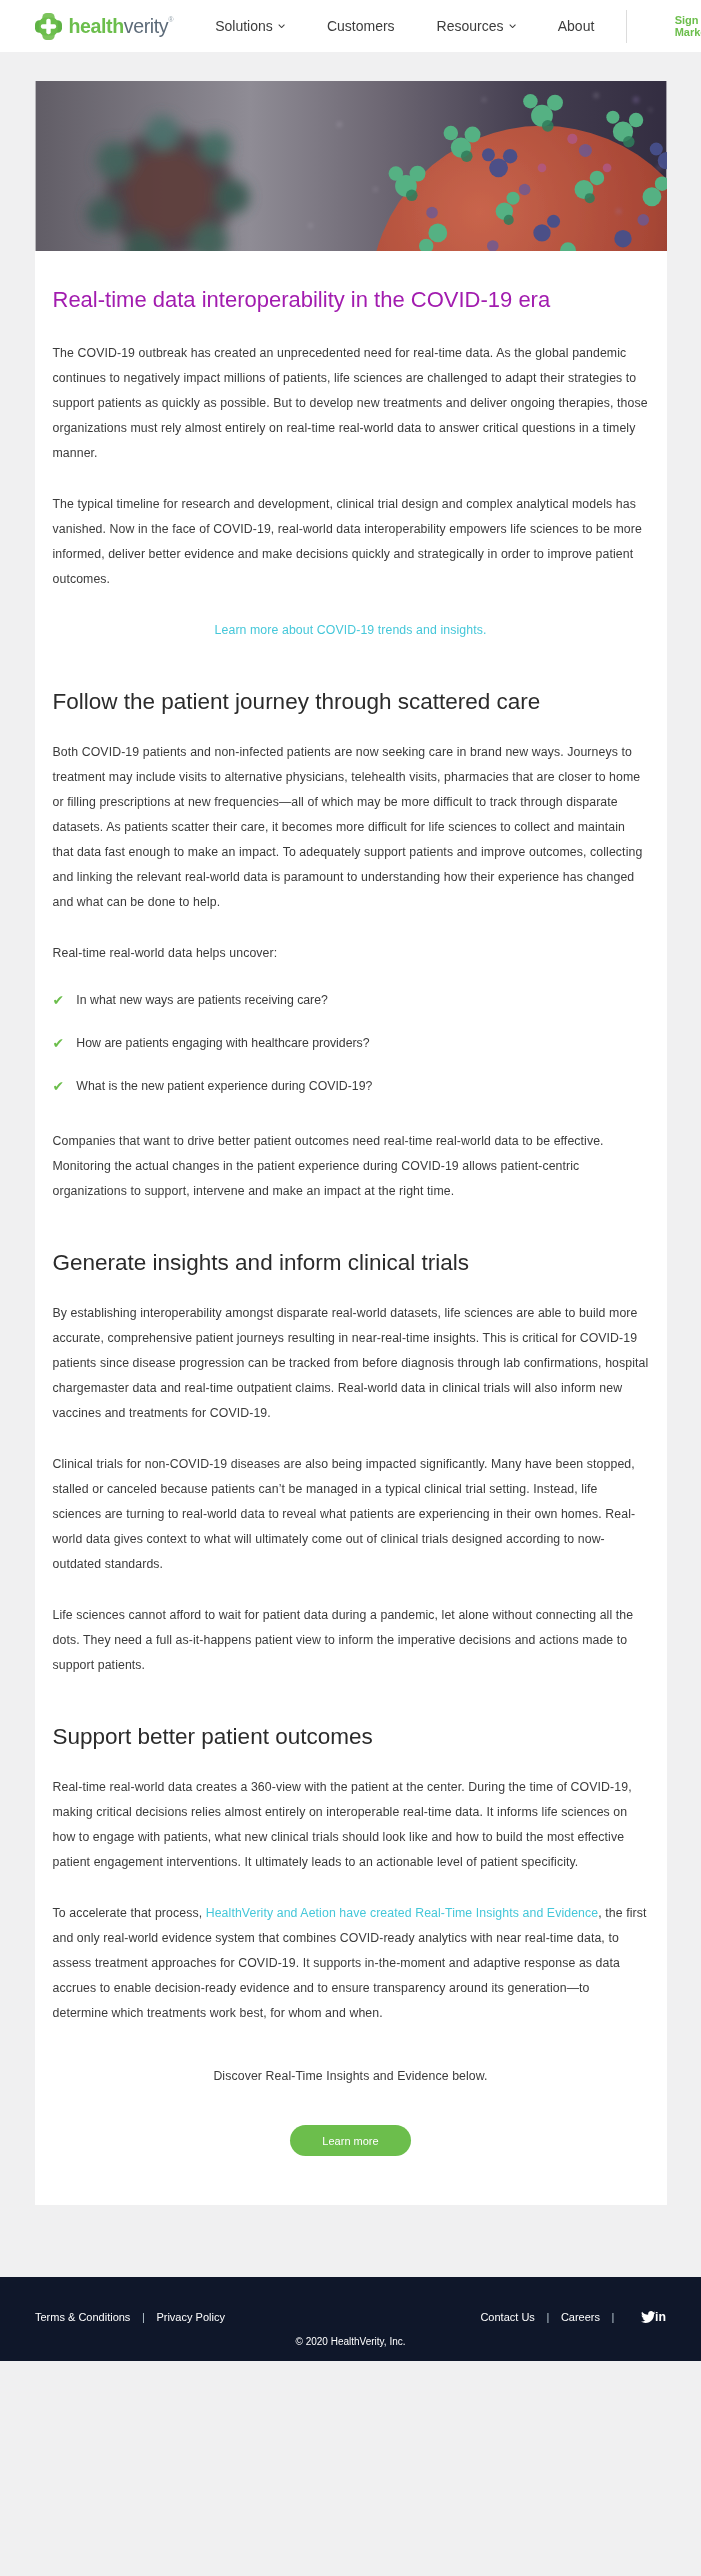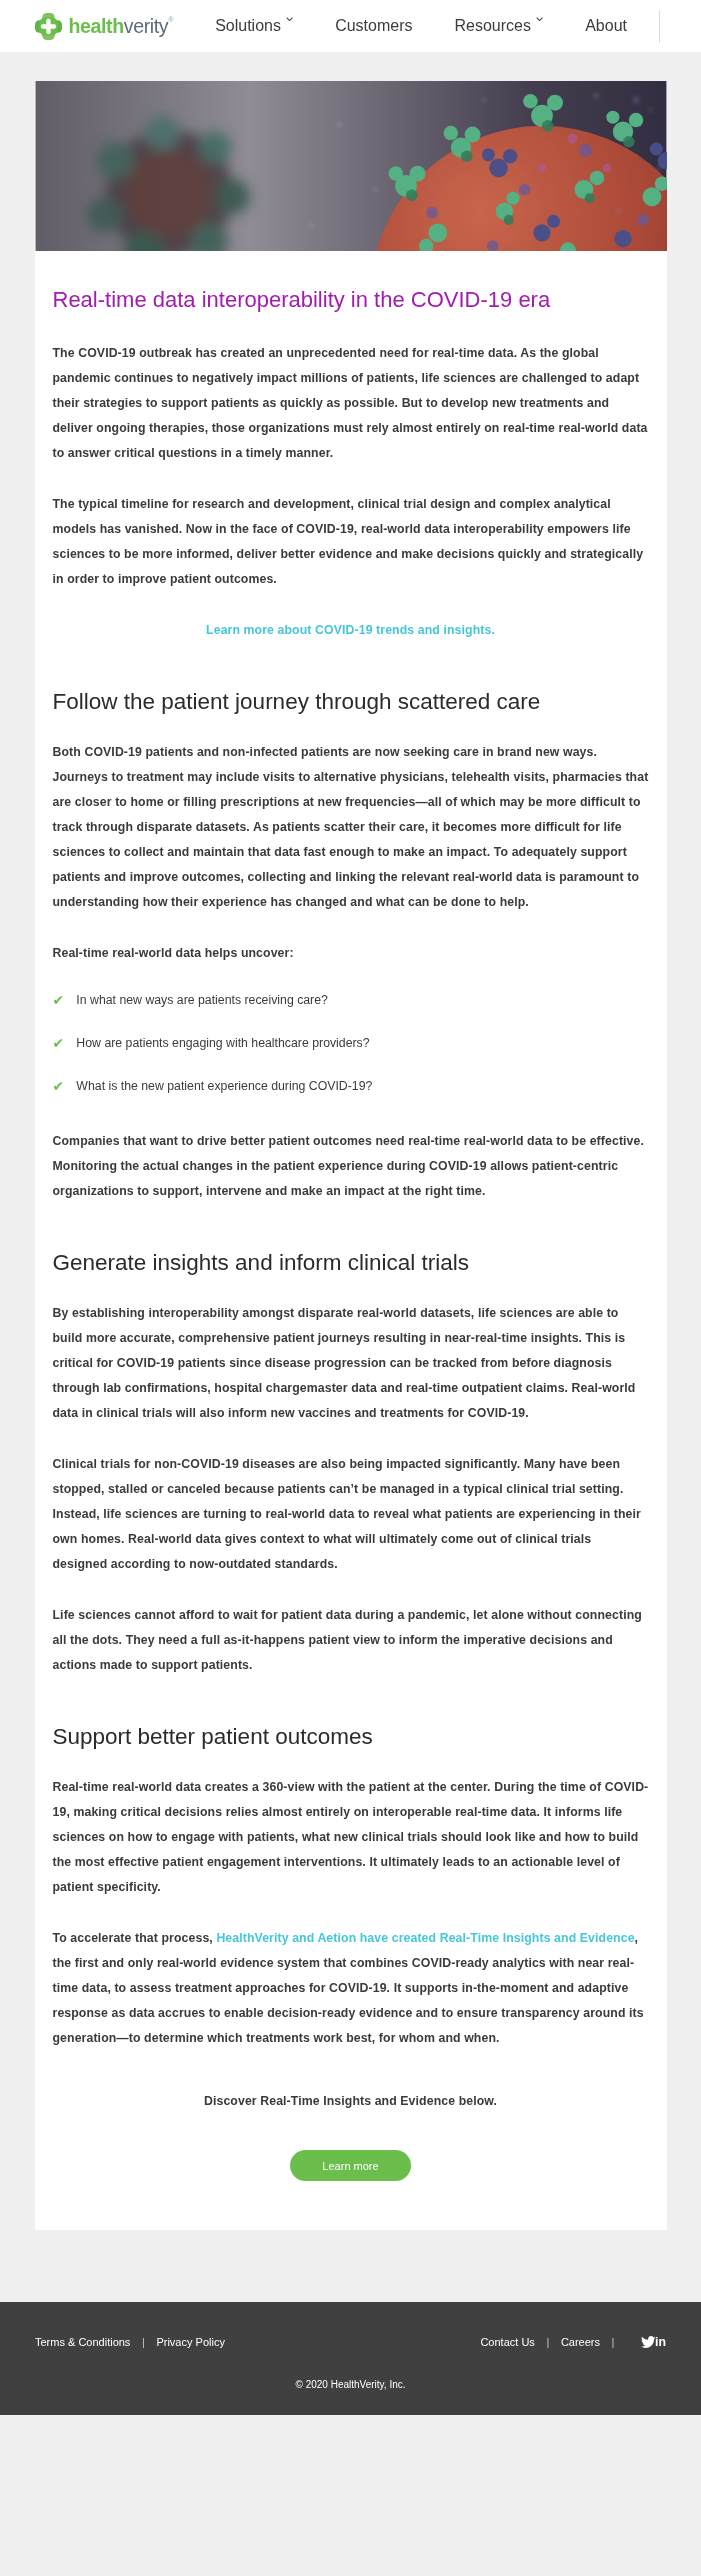--- a/index.html
+++ b/index.html
@@ -21,22 +21,22 @@
     padding: 0 35px;
   }
   .logo { display: flex; align-items: center; gap: 6.5px; text-decoration: none; }
   .logo-mark { width: 27px; height: 27px; display: block; }
   .logo-text { font-size: 19.6px; letter-spacing: -0.4px; }
   .logo-health { color: #6cbe4c; font-weight: bold; }
   .logo-verity { color: #5d6b79; font-weight: 400; }
   .logo-tm { color: #9aa6af; font-size: 7.2px; vertical-align: top; }
   .main-nav { display: flex; align-items: center; }
   .nav-item {
-    color: #3c3c3c; text-decoration: none; font-size: 16px;
-    display: inline-flex; gap: 5px;
+    color: #3c3c3c; text-decoration: none; font-size: 14px;
+    display: inline-flex; align-items: center; gap: 5px;
     margin-left: 42px; font-weight: 400;
   }
   .chev { display: inline-block; }
   .nav-divider { width: 0.7px; height: 33px; background: #dcdcdc; margin-left: 32px; }
   .nav-signin { color: #6cbe4c; text-decoration: none; font-size: 11px; margin-left: 48px; font-weight: bold; }
 
   
   .page-card { width: 632px; margin: 29px auto 0; }
   .hero { display: block; height: 170px; overflow: hidden; }
   .hero svg { display: block; }
@@ -45,21 +45,21 @@
   .content { background: #fff; padding: 26px 18px 46px; }
   h1 {
     font-size: 22px; font-weight: 300; color: #a21caf;
     line-height: 45px; margin: 0 0 19px; letter-spacing: 0;
   }
   h2 {
     font-size: 22.5px; font-weight: 300; color: #2b2b2b;
     line-height: 39px; margin: 39px 0 19px;
   }
   .content p {
-    font-size: 12.3px; font-weight: 700; color: #3b3b3b;
+    font-size: 12.3px; font-weight: 400; color: #3b3b3b;
     line-height: 25px; margin: 0 0 26px; letter-spacing: 0.1px;
   }
   .center { text-align: center; }
   .cyan-link { color: #45c7d9; text-decoration: none; }
   .lead-bold { font-weight: bold; color: #242424; margin-bottom: 22px !important; }
   .checklist { list-style: none; margin: 0 0 30px; padding: 0; }
   .checklist li {
     display: flex; align-items: flex-start; gap: 12.3px;
     font-size: 12.3px; line-height: 25px; margin-bottom: 18px; color: #3b3b3b;
   }
@@ -70,31 +70,31 @@
   }
   .btn-row { text-align: center; padding: 4.3px 0 2.9px; }
   .learn-more-btn {
     display: inline-block; background: #6cbe4c; color: #fff;
     font-size: 11px; text-decoration: none; border: none;
     padding: 9.4px 32px; border-radius: 19px;
   }
 
   
   .site-footer {
-    background: #404040; margin-top: 72px;
-    padding: 33px 35px 25px; color: #fff;
+    background: #0f172a; margin-top: 72px;
+    padding: 33px 35px 14px; color: #fff;
   }
   .footer-row { display: flex; justify-content: space-between; align-items: center; }
   .footer-links { display: flex; align-items: center; font-size: 11px; }
   .footer-links a { color: #fff; text-decoration: none; }
   .f-sep { color: #b9c9d2; margin: 0 11.6px; font-weight: 300; }
   .social-icons { display: inline-flex; align-items: center; margin-left: 14.5px; }
   .social-icons a { display: inline-flex; align-items: center; }
   .linkedin-glyph { font-weight: bold; font-size: 12.3px; color: #fff; font-family: "Liberation Sans", sans-serif; }
-  .copyright { text-align: center; font-size: 10px; margin-top: 30px; color: #fff; }
+  .copyright { text-align: center; font-size: 10px; margin-top: 12px; color: #fff; }
 </style>
 </head>
 <body>
 
 <header class="site-header">
   <a class="logo">
     <svg class="logo-mark" viewBox="0 0 37 37">
       <rect x="10" y="0" width="17" height="37" rx="6" fill="#7ec45e"></rect>
       <rect x="0" y="10" width="37" height="17" rx="6" fill="#5fb245"></rect>
       <rect x="6" y="6" width="25" height="25" rx="8" fill="#6cbe4c"></rect>

